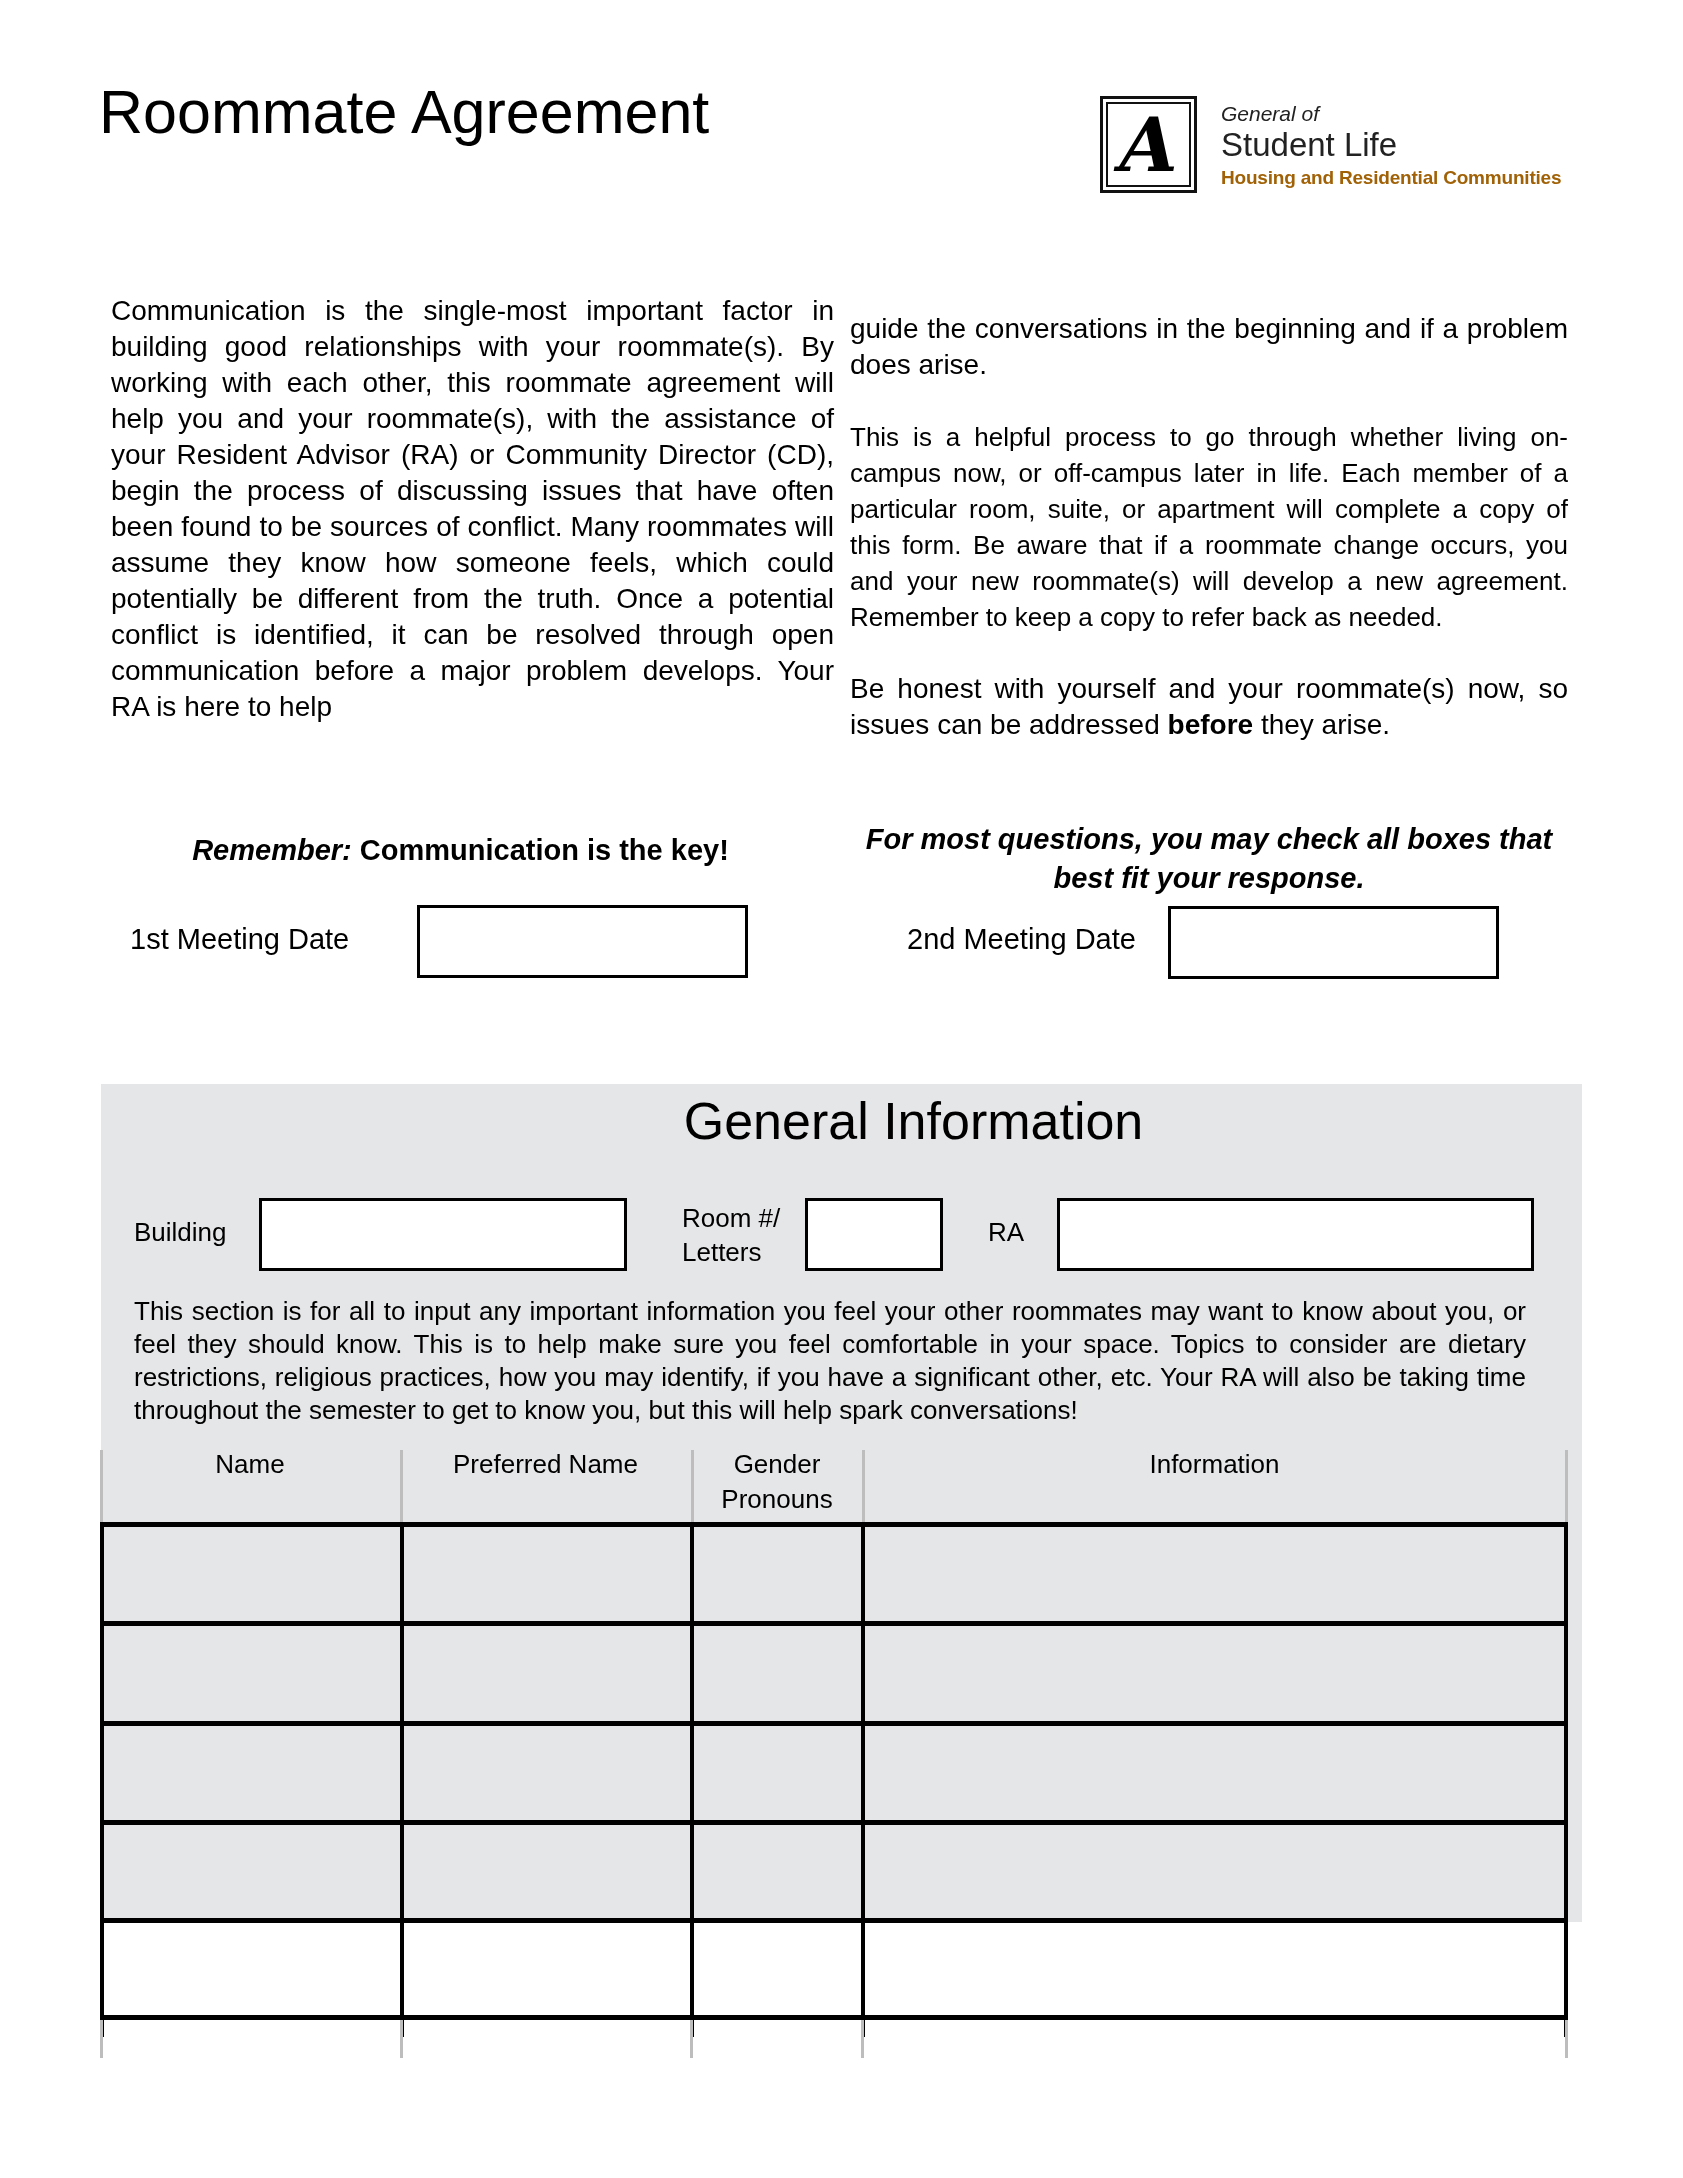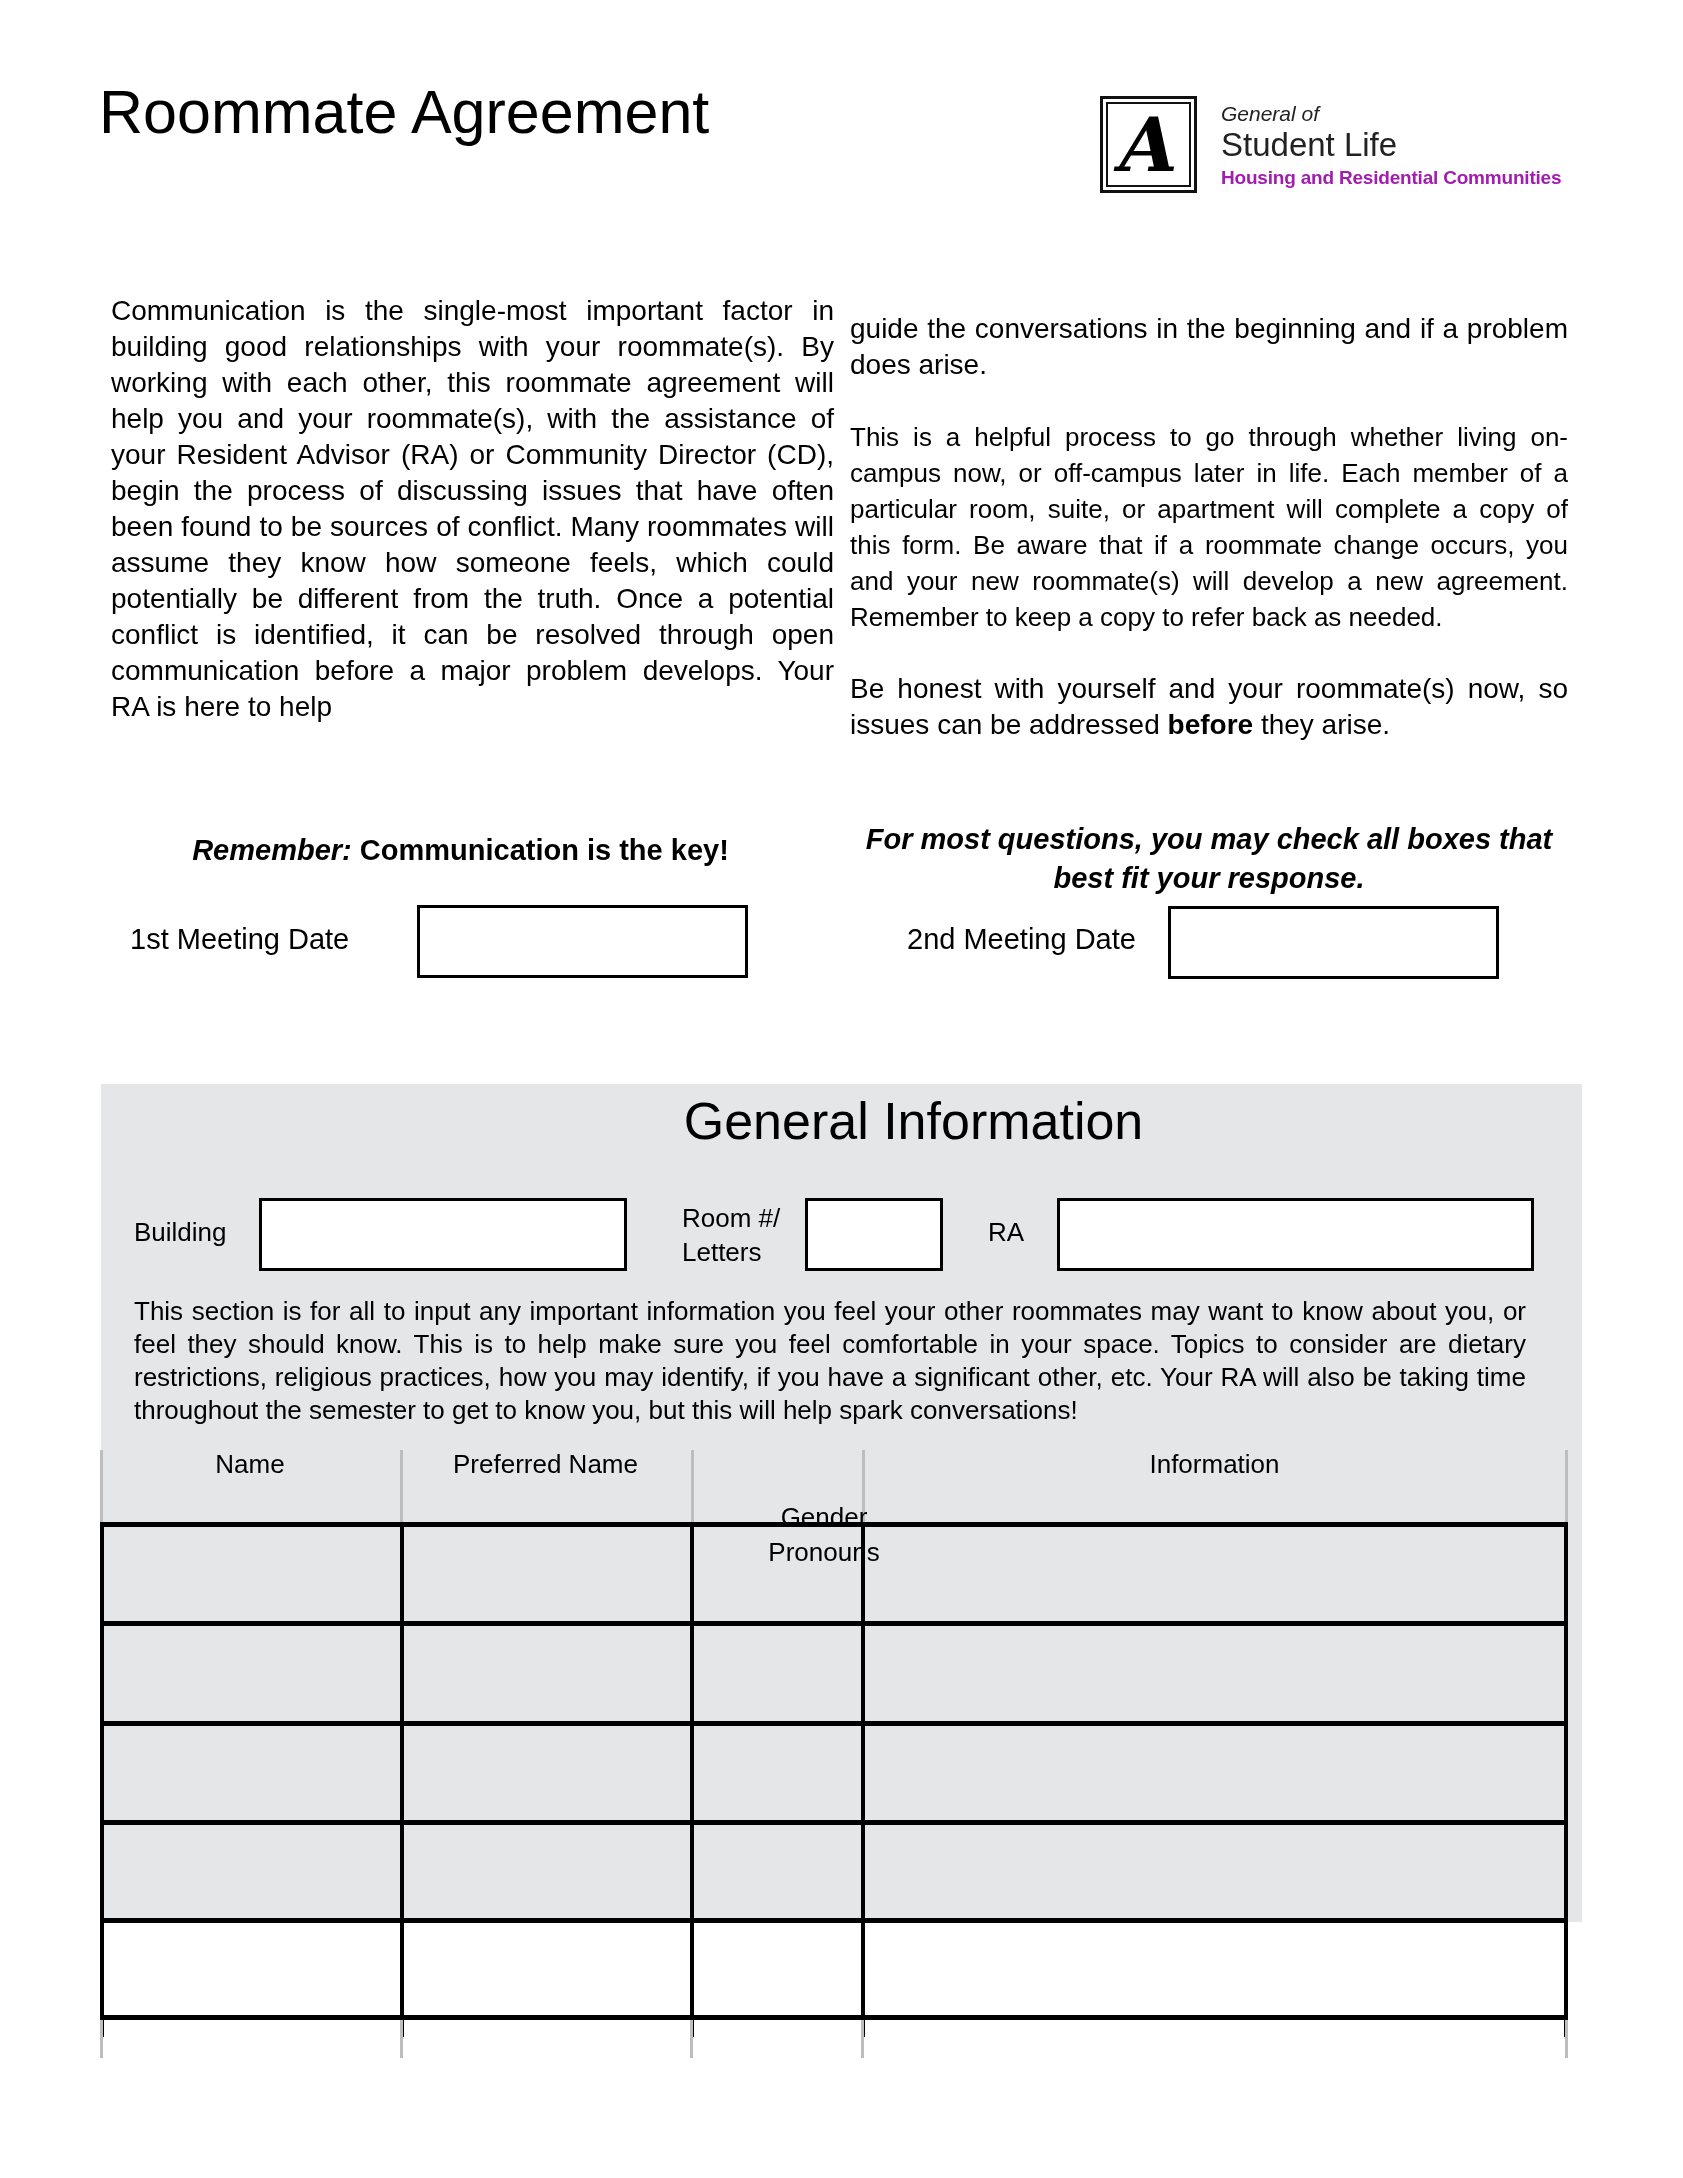--- a/index.html
+++ b/index.html
@@ -9,21 +9,21 @@
     .title { left: 99px; top: 77px; font-size: 61px; line-height: 71px; white-space: nowrap; }
 
     .logo { left: 1100px; top: 96px; width: 475px; height: 103px; }
     .logo-box { position: absolute; left: 0; top: 0; width: 97px; height: 97px;
       border: 3px solid #111; box-sizing: border-box; background:#fff; }
     .logo-box::before { content: ""; position: absolute; left: 3px; top: 3px; right: 3px; bottom: 3px; border: 2px solid #111; }
     .logo-a { position: absolute; left: 0; top: 2px; width: 91px; text-align: center;
       font-family: "DejaVu Serif", serif; font-style: italic; font-weight: bold; font-size: 75px; line-height: 89px; }
     .logo-div { position: absolute; left: 121px; top: 6px; font-size: 21px; font-style: italic; color: #222; }
     .logo-sl { position: absolute; left: 121px; top: 30px; font-size: 33px; color: #222; }
-    .logo-hrc { position: absolute; left: 121px; top: 71px; font-size: 19px; font-weight: bold; color: #a21caf; letter-spacing: -0.2px; white-space: nowrap; }
+    .logo-hrc { position: absolute; left: 121px; top: 71px; font-size: 19px; font-weight: bold; color: #a16207; letter-spacing: -0.2px; white-space: nowrap; }
 
     .col { font-size: 28px; line-height: 36px; text-align: justify; }
     .col-left { left: 99px; top: 293px; width: 723px; margin-left: 12px; }
     .col-right { left: 850px; top: 311px; width: 718px; }
     .col p { margin: 0; }
     .col p.gap { margin-top: 36px; }
     .col p.small { font-size: 26px; line-height: 36px; }
 
     .remember { left: 99px; top: 834px; width: 723px; text-align: center; font-size: 29px; font-weight: bold; }
     .remember i { font-style: italic; }
@@ -96,21 +96,21 @@
 <div class="abs" style="left:0; top:0; width:1683px; height:2178px;">
 
   <div class="vline-gray" style="left:100px; top:1450px; height:88px;"></div>
   <div class="vline-gray" style="left:400px; top:1450px; height:88px;"></div>
   <div class="vline-gray" style="left:691px; top:1450px; height:88px;"></div>
   <div class="vline-gray" style="left:862px; top:1450px; height:88px;"></div>
   <div class="vline-gray" style="left:1565px; top:1450px; height:88px;"></div>
 
   <div class="cell tbl-head" style="left:100px; top:1447px; width:300px;">Name</div>
   <div class="cell tbl-head" style="left:400px; top:1447px; width:291px;">Preferred Name</div>
-  <div class="cell tbl-head" style="left:691px; top:1500px; width:172px;margin-left:47px;">
+  <div class="cell tbl-head" style="left:691px; top:1447px; width:172px;">
     <div>Gender</div>
     <div>Pronouns</div>
   </div>
   <div class="cell tbl-head" style="left:862px; top:1447px; width:705px;">Information</div>
 
   <div class="vline" style="left:100px; top:1522px; height:515px;"></div>
   <div class="vline" style="left:400px; top:1522px; height:515px;"></div>
   <div class="vline" style="left:690px; top:1522px; height:515px;"></div>
   <div class="vline" style="left:861px; top:1522px; height:515px;"></div>
   <div class="vline" style="left:1564px; top:1522px; height:515px;"></div>

